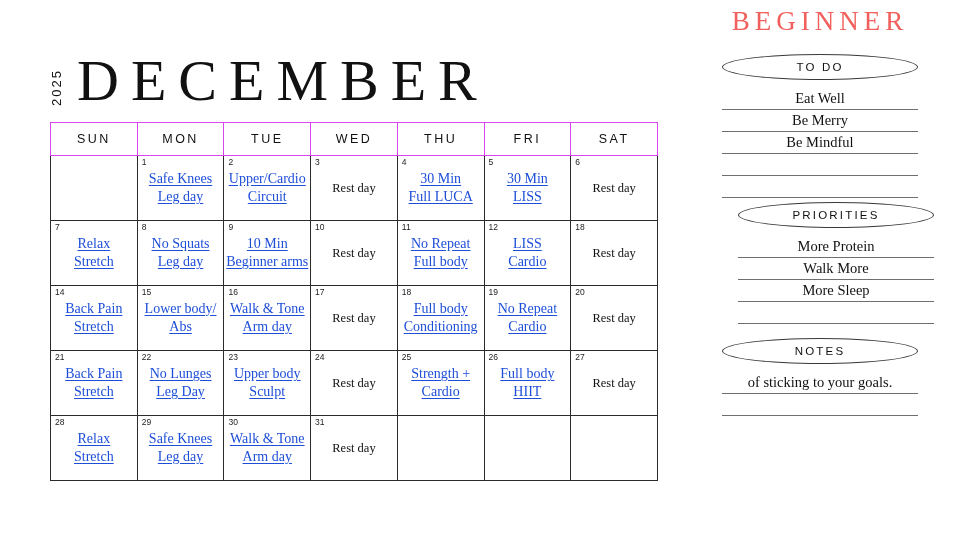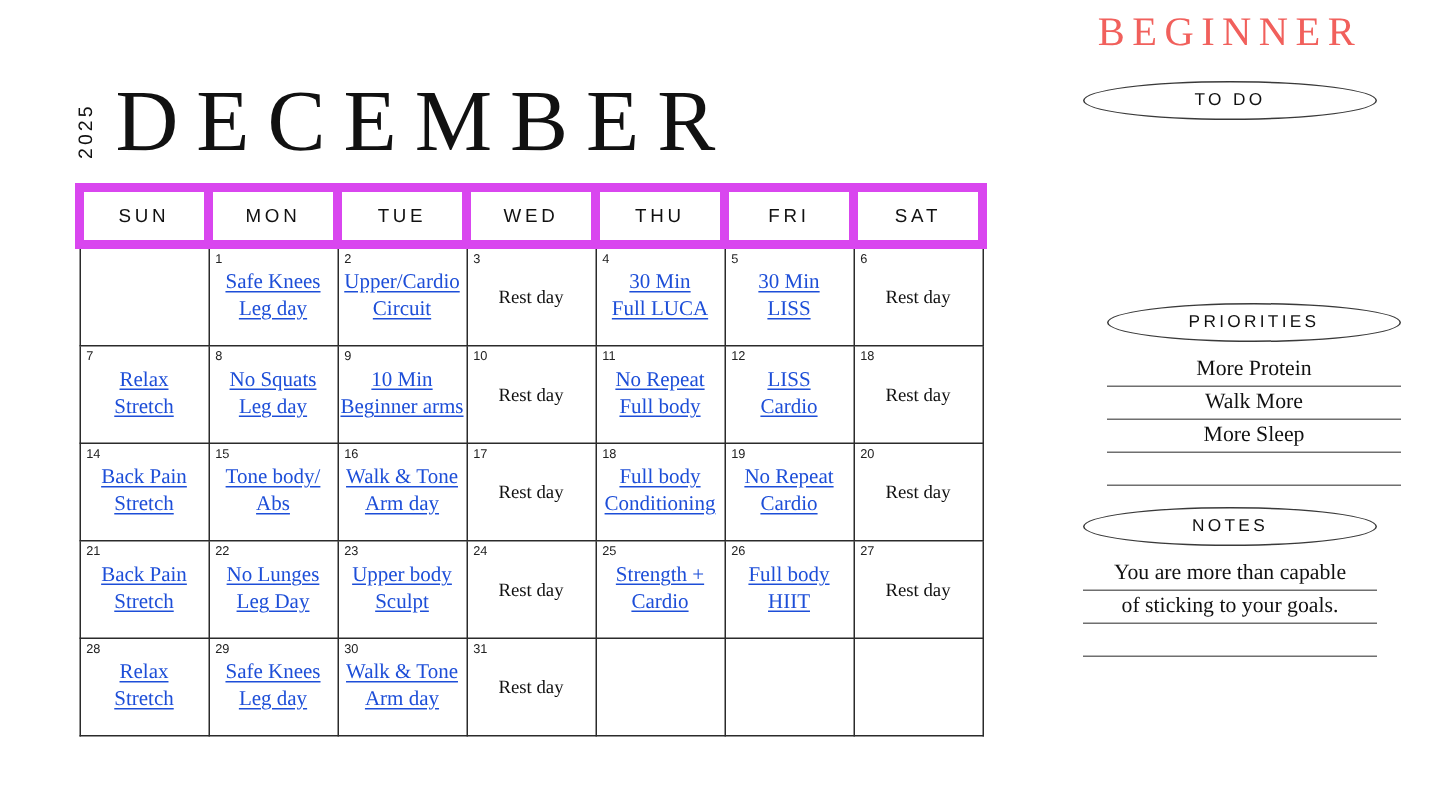--- a/index.html
+++ b/index.html
@@ -53,21 +53,21 @@
     color: #111;
     font-weight: 400;
   }
 
   table.calendar {
     border-collapse: collapse;
     width: 608px;
     table-layout: fixed;
   }
   table.calendar th {
-    border: 6px solid #d946ef;
+    border: 1px solid #d946ef;
     height: 30px;
     font-family: "Liberation Sans", sans-serif;
     font-size: 12.5px;
     letter-spacing: 2.5px;
     font-weight: 400;
     color: #111;
     text-align: center;
     vertical-align: middle;
   }
   table.calendar td {
@@ -305,21 +305,21 @@
             <td>
               <div class="daynum">14</div>
               <div class="cell-content">
                 <div class="wline">Back Pain</div>
                 <div class="wline">Stretch</div>
               </div>
             </td>
             <td>
               <div class="daynum">15</div>
               <div class="cell-content">
-                <div class="wline">Tone body/</div>
+                <div class="wline">Lower body/</div>
                 <div class="wline">Abs</div>
               </div>
             </td>
             <td>
               <div class="daynum">16</div>
               <div class="cell-content">
                 <div class="wline">Walk &amp; Tone</div>
                 <div class="wline">Arm day</div>
               </div>
             </td>
@@ -442,20 +442,27 @@
   </div>
 
   <div class="side">
     <div class="beginner">BEGINNER</div>
 
     <div class="block-todo">
       <div class="pill">
         <span>TO DO</span>
       </div>
       <div class="spacer-8"></div>
+      <div class="lines" id="todo-lines">
+          <div class="line-item">Eat Well</div>
+          <div class="line-item">Be Merry</div>
+          <div class="line-item">Be Mindful</div>
+          <div class="line-empty"></div>
+          <div class="line-empty"></div>
+        </div>
     </div>
 
     <div class="block-prior">
       <div class="pill">
         <span>PRIORITIES</span>
       </div>
       <div class="spacer-8"></div>
       <div class="lines" id="prior-lines">
           <div class="line-item">More Protein</div>
           <div class="line-item">Walk More</div>
@@ -463,20 +470,19 @@
           <div class="line-empty"></div>
         </div>
     </div>
 
     <div class="block-notes">
       <div class="pill">
         <span>NOTES</span>
       </div>
       <div class="spacer-8"></div>
       <div class="lines" id="notes-lines">
-          <div class="line-item">You are more than capable</div>
           <div class="line-item">of sticking to your goals.</div>
           <div class="line-empty"></div>
         </div>
     </div>
   </div>
 
 </div>
 
 </body></html>

